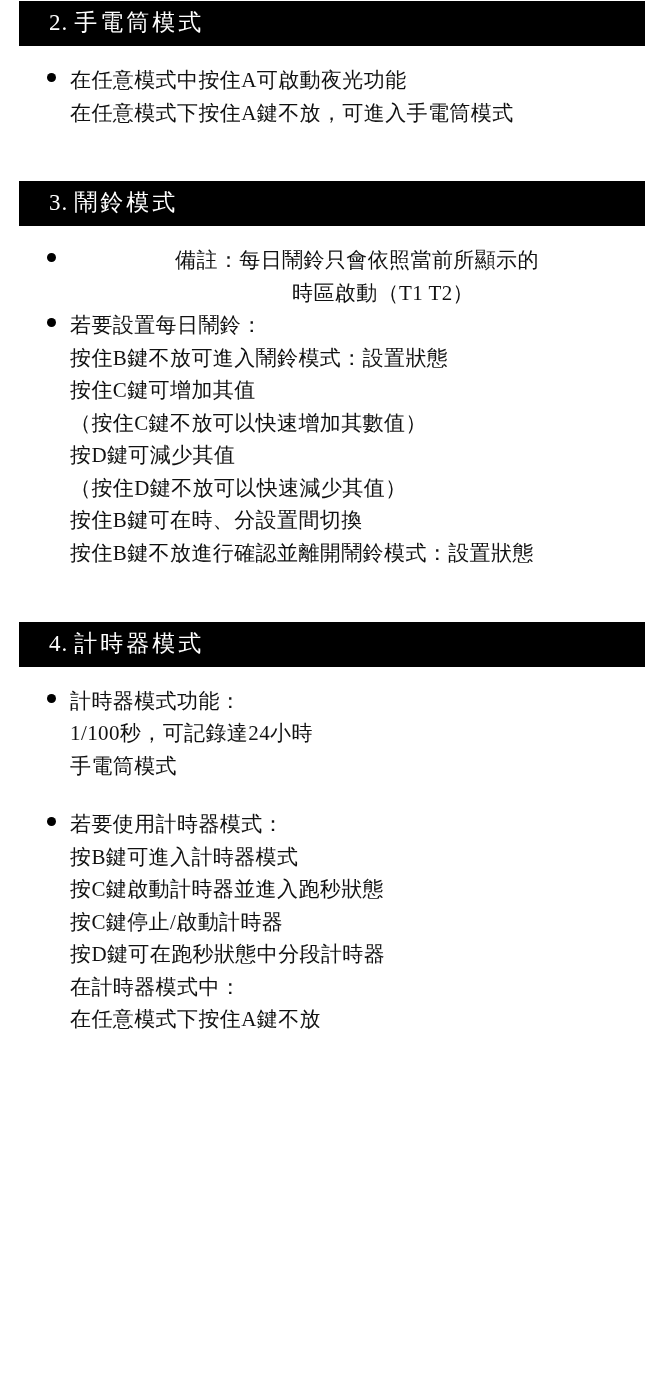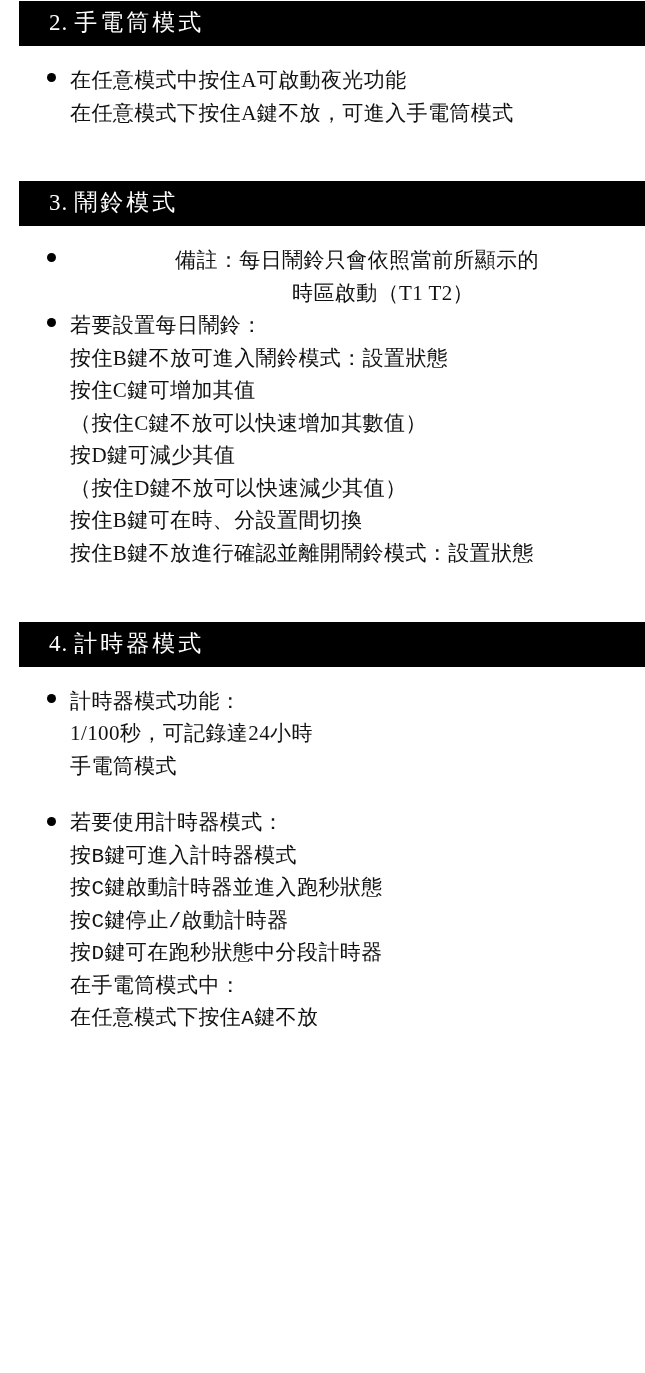--- a/index.html
+++ b/index.html
@@ -41,21 +41,20 @@
   .section-body {
     padding: 18px 18px 10px 28px;
   }
   .bullet-group {
     display: flex;
     align-items: flex-start;
     margin-bottom: 18px;
   }
   .bullet-group:last-child {
     margin-bottom: 6px;
-    font-family: Liberation Mono, monospace;
   }
   .bullet-dot {
     flex: 0 0 auto;
     width: 9px;
     height: 9px;
     border-radius: 50%;
     background: #000000;
     margin-top: 9px;
     margin-right: 14px;
   }
@@ -145,20 +144,20 @@
       </div>
       <div class="spacer-8"></div>
       <div class="bullet-group">
         <div class="bullet-dot"></div>
         <div class="bullet-lines">
           <div class="line">若要使用計時器模式：</div>
           <div class="line">按B鍵可進入計時器模式</div>
           <div class="line">按C鍵啟動計時器並進入跑秒狀態</div>
           <div class="line">按C鍵停止/啟動計時器</div>
           <div class="line">按D鍵可在跑秒狀態中分段計時器</div>
-          <div class="line">在手電筒模式中：</div>
+          <div class="line">在計時器模式中：</div>
           <div class="line">在任意模式下按住A鍵不放</div>
         </div>
       </div>
     </div>
   </div>
 
 </div>
 
 </body></html>

